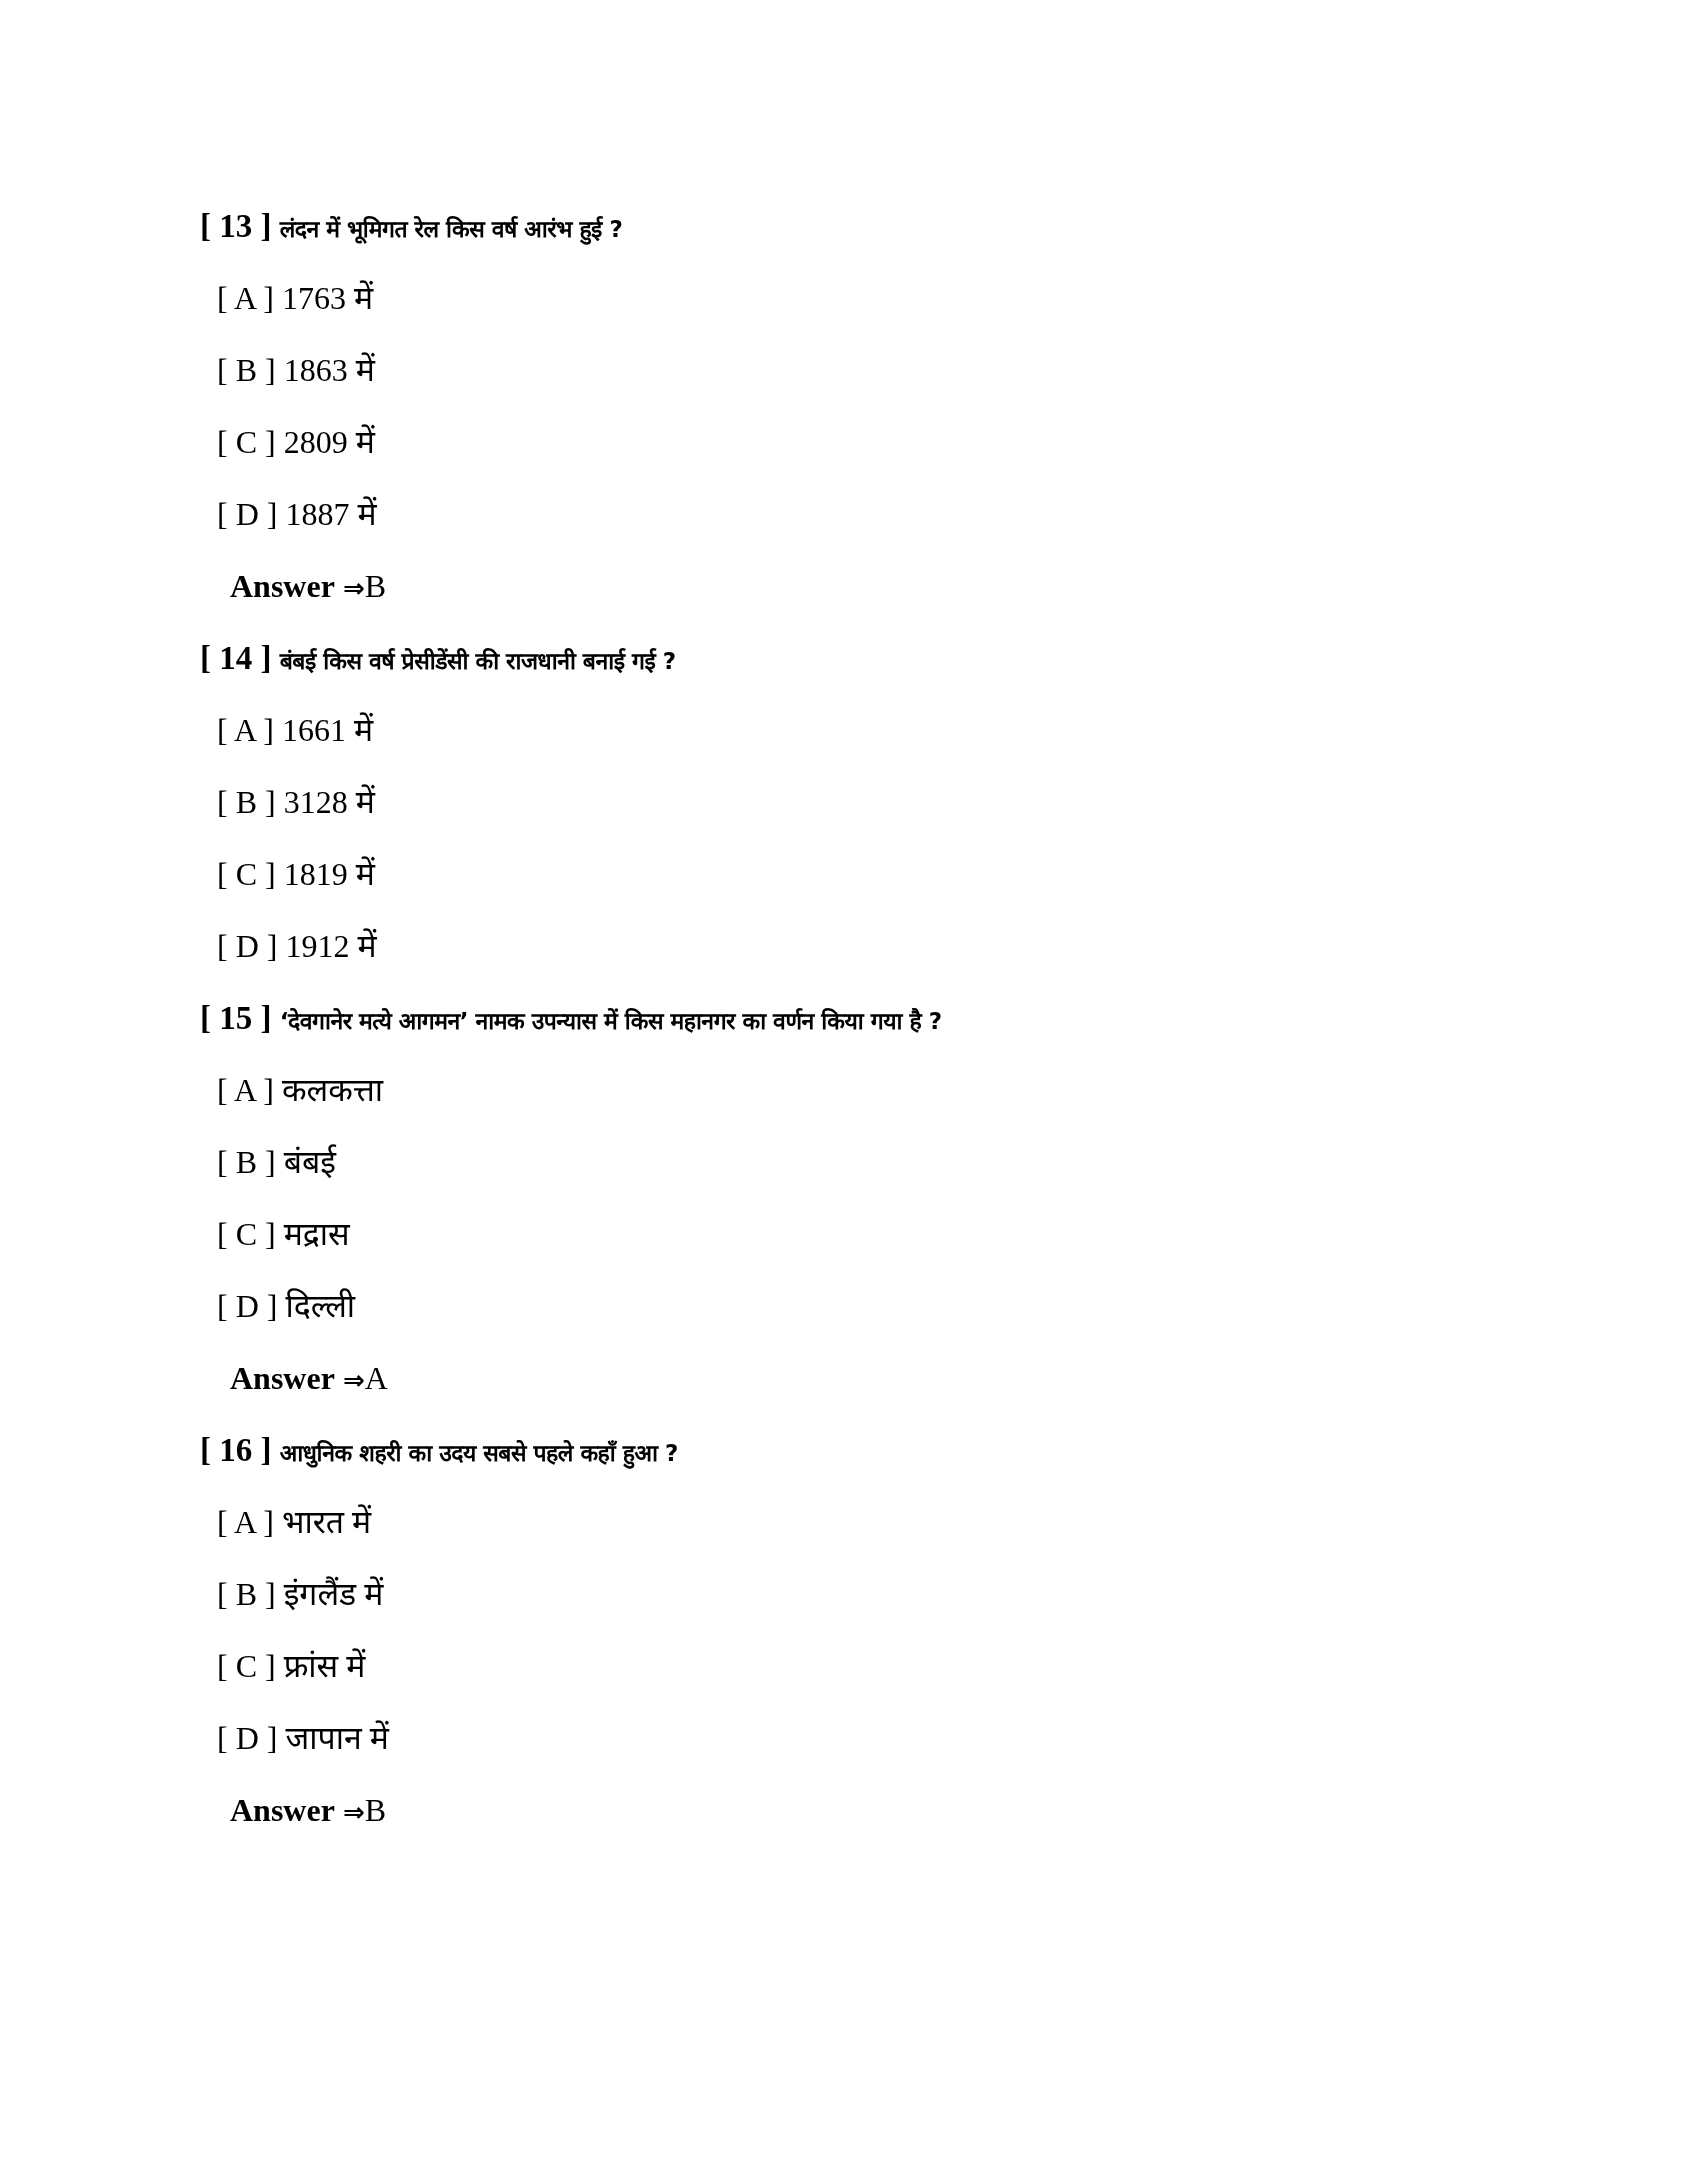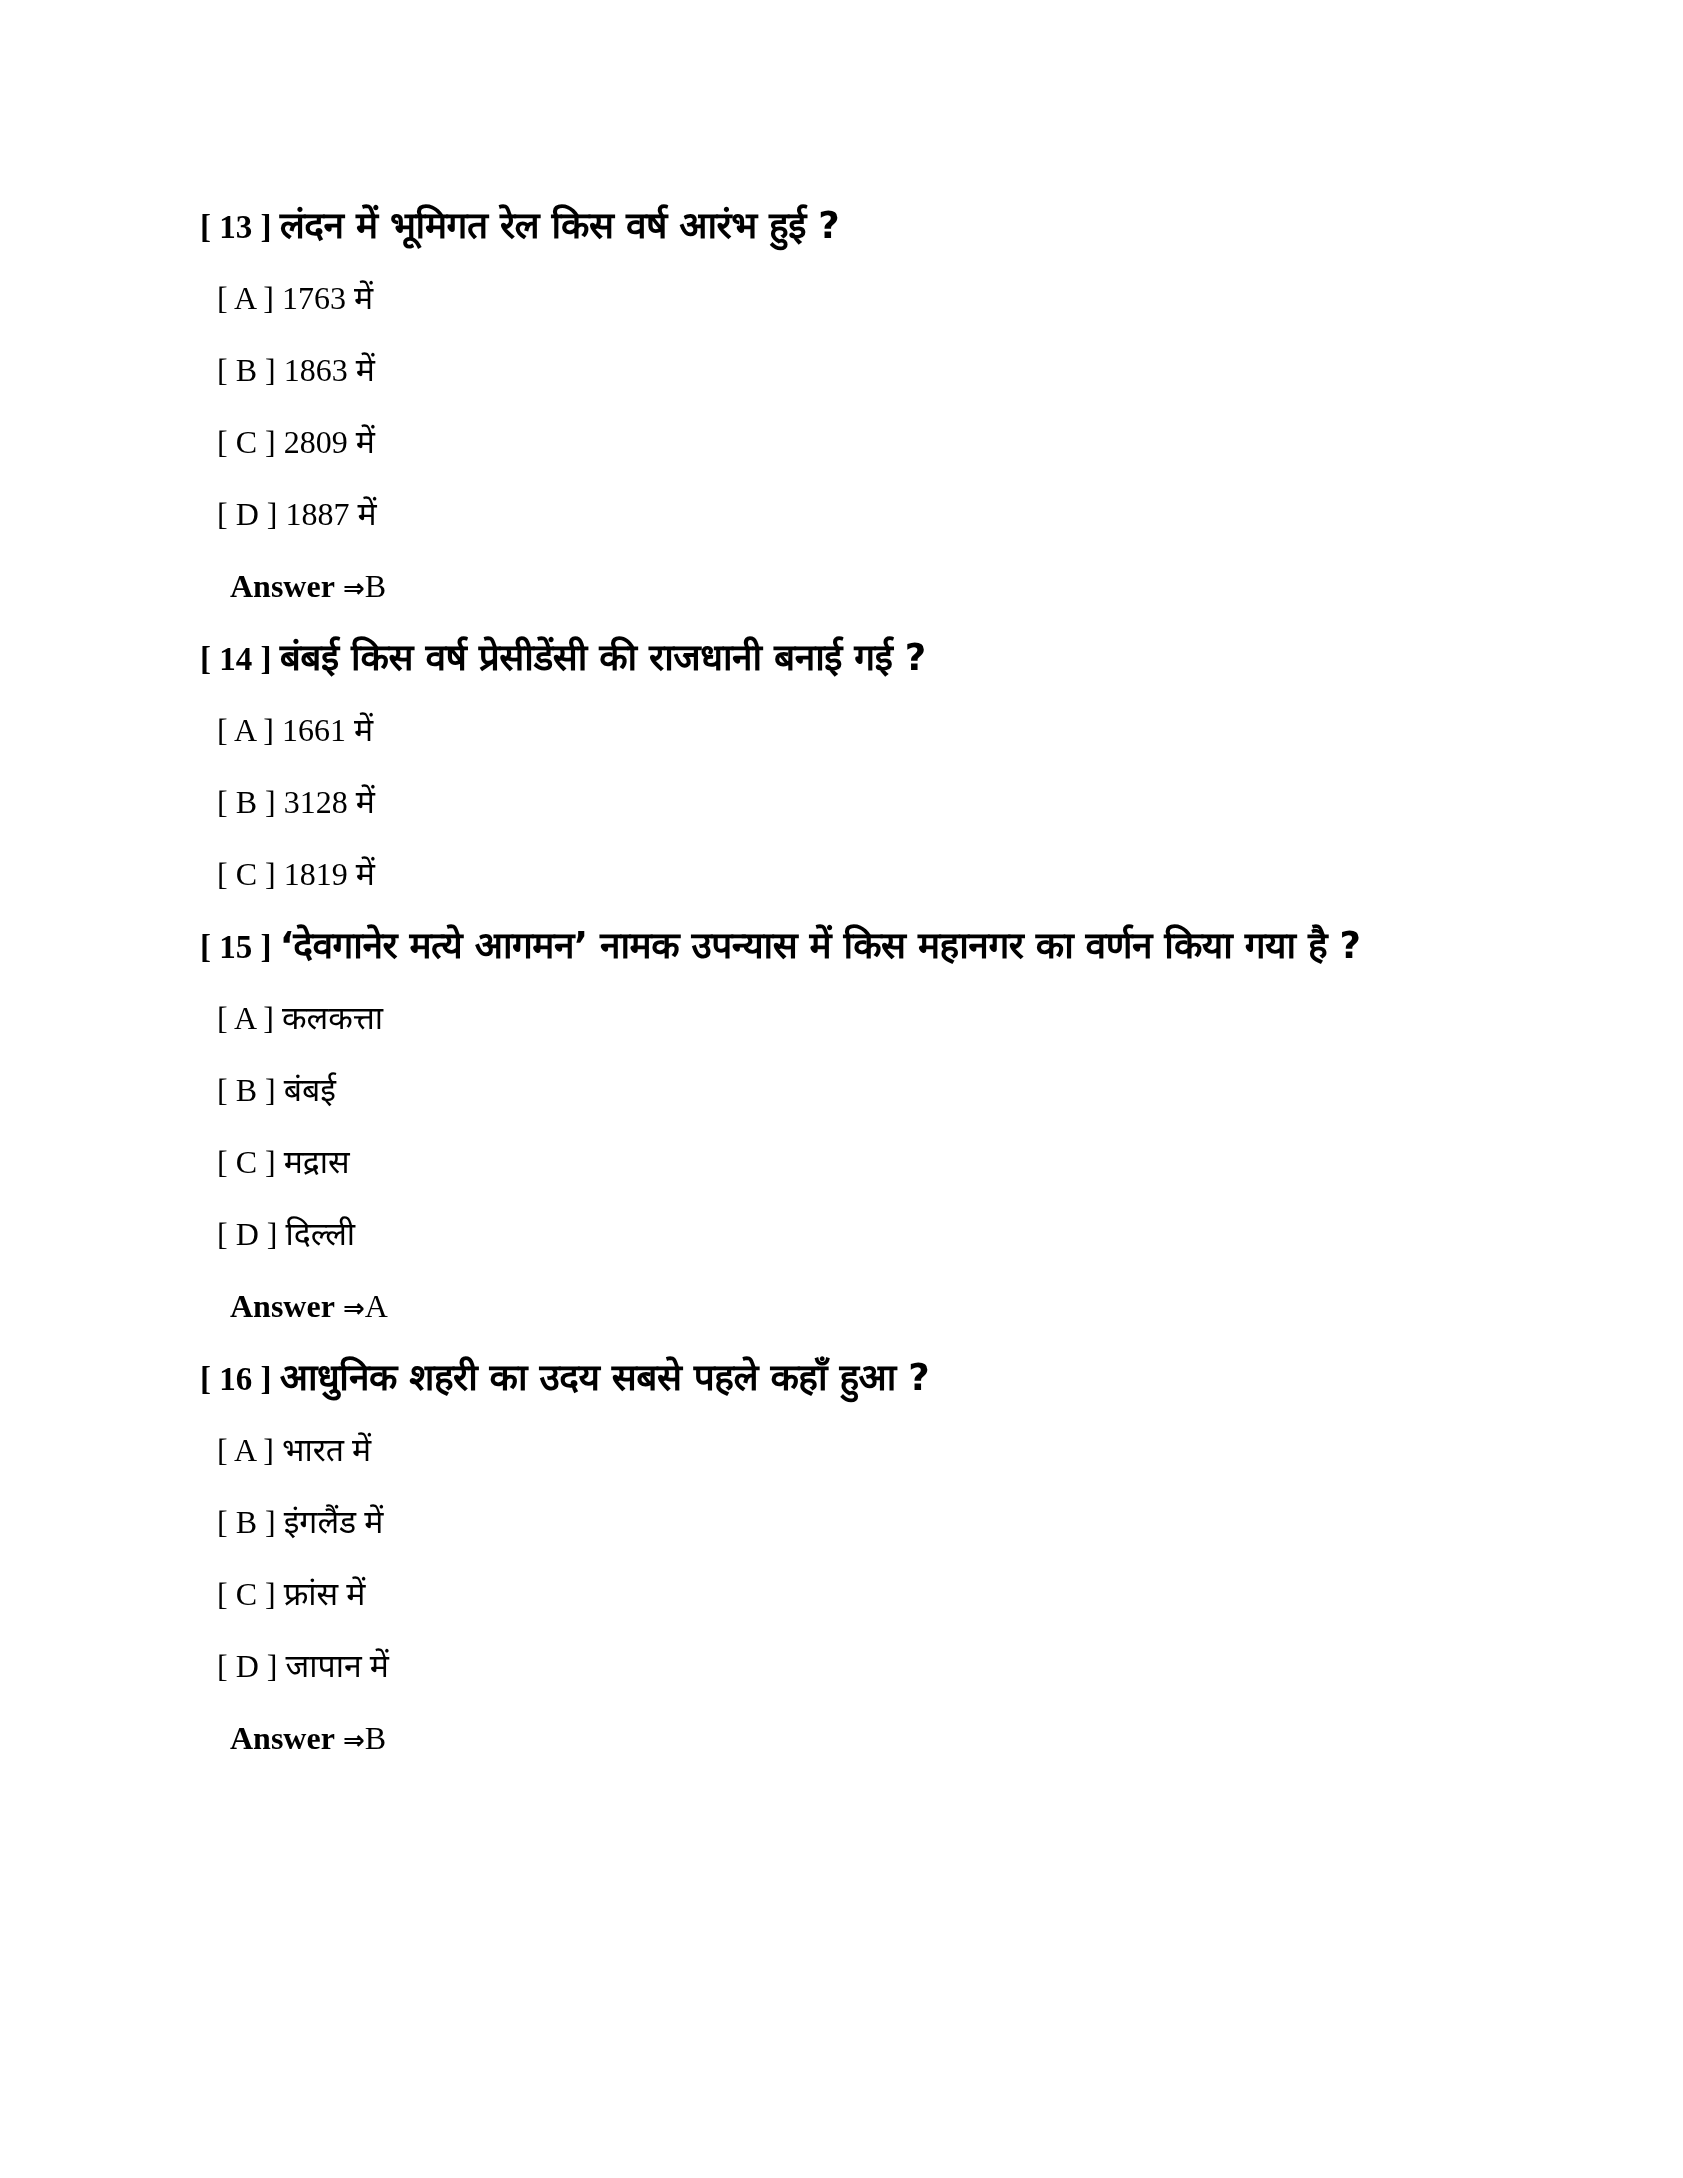--- a/index.html
+++ b/index.html
@@ -33,21 +33,21 @@
       font-size: 33px;
       font-weight: bold;
     }
     .question .qnum {
       font-family: "Liberation Serif", serif;
       font-weight: bold;
     }
     .question .qtext {
       font-family: "DejaVu Sans", sans-serif;
       font-weight: bold;
-      font-size: 37px;
+      font-size: 23px;
       letter-spacing: -0.5px;
     }
     .option {
       font-size: 32px;
       font-weight: normal;
       margin-left: 17px;
     }
     .option .olabel {
       font-family: "Liberation Serif", serif;
     }
@@ -115,20 +115,24 @@
       <span class="otext">1661 में</span>
     </div>
     <div class="line option">
       <span class="olabel">[ B ]</span>
       <span class="otext">3128 में</span>
     </div>
     <div class="line option">
       <span class="olabel">[ C ]</span>
       <span class="otext">1819 में</span>
     </div>
+    <div class="line option">
+      <span class="olabel">[ D ]</span>
+      <span class="otext">1912 में</span>
+    </div>
   </div>
 
   <div class="block">
     <div class="line question">
       <span class="qnum">[ 15 ]</span>
       <span class="qtext">‘देवगानेर मत्ये आगमन’ नामक उपन्यास में किस महानगर का वर्णन किया गया है ?</span>
     </div>
     <div class="line option">
       <span class="olabel">[ A ]</span>
       <span class="otext">कलकत्ता</span>

